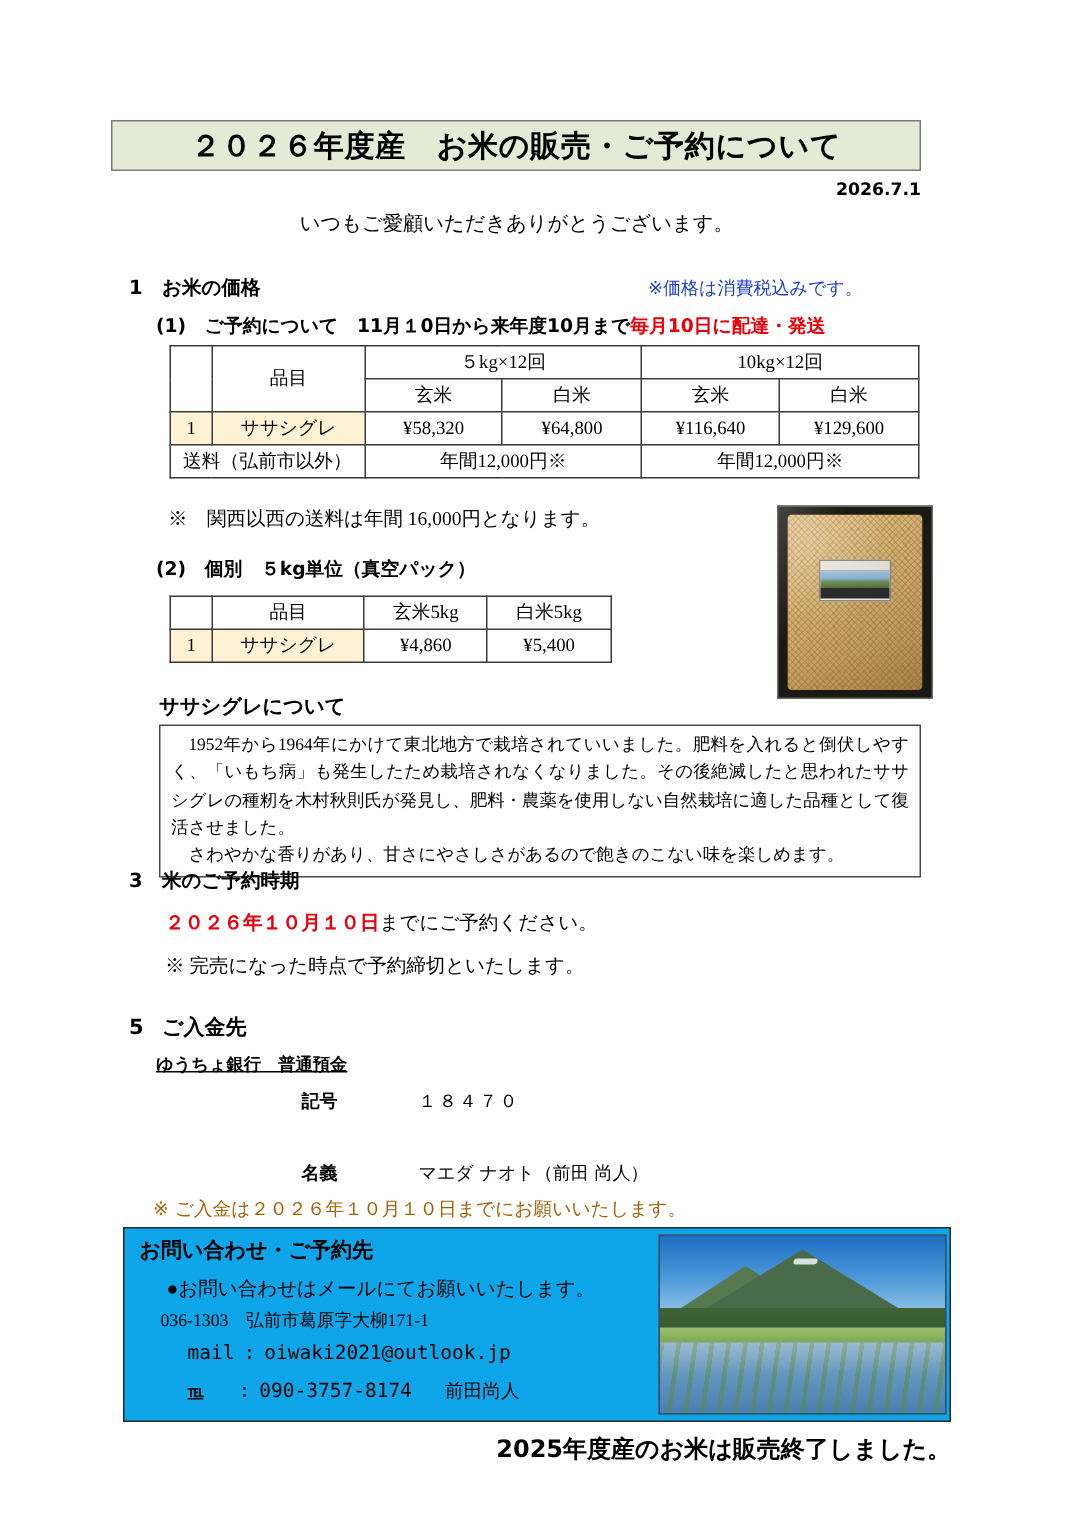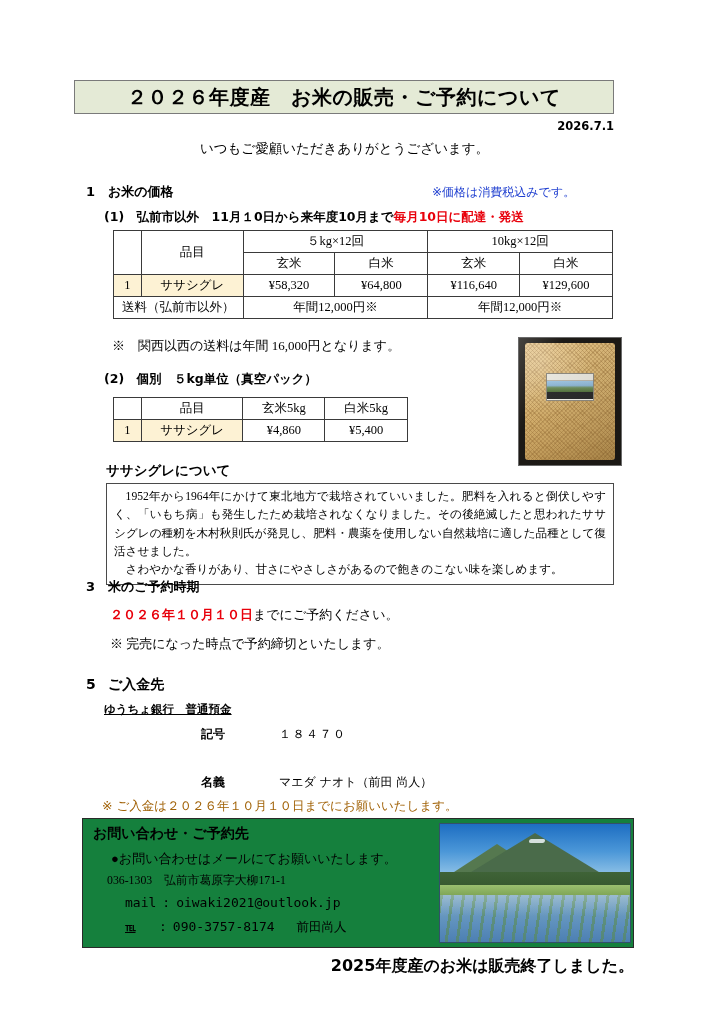--- a/index.html
+++ b/index.html
@@ -235,21 +235,21 @@
   }
 
   
   .contact-box {
     position: absolute;
     left: 82px;
     top: 818px;
     width: 552px;
     height: 130px;
     border: 1px solid #2a2a2a;
-    background: #15803d;
+    background: #0ea5e9;
   }
   .contact-title {
     position: absolute;
     left: 10px;
     top: 6px;
     font-family: "DejaVu Sans", "Liberation Sans", sans-serif;
     font-weight: bold;
     font-size: 14px;
     white-space: nowrap;
   }
@@ -386,21 +386,21 @@
   <div class="greeting">いつもご愛顧いただきありがとうございます。</div>
 
   <div class="sec-head" style="left:86px; top:183px;">
     <span class="sec-num">1</span><span>お米の価格</span>
   </div>
 
   <div class="note-blue" style="left:432px; top:184px;">※価格は消費税込みです。</div>
 
   <div class="subhead" style="left:104px; top:209px;">
     <span>(1)</span>
-    <span style="padding-left:8px;">弘前市以外　11月１0日から来年度10月まで</span><span class="red">毎月10日に配達・発送</span>
+    <span style="padding-left:8px;">ご予約について　11月１0日から来年度10月まで</span><span class="red">毎月10日に配達・発送</span>
   </div>
 
   <table class="grid" style="left:113px; top:230px; width:500px;">
     <tbody>
         <tr>
       <td rowspan="2" style="width:28px;"></td>
       <td rowspan="2" style="width:102px;">品目</td>
       <td colspan="2" style="width:185px;">５kg×12回</td>
       <td colspan="2" style="width:185px;">10kg×12回</td>
     </tr>

